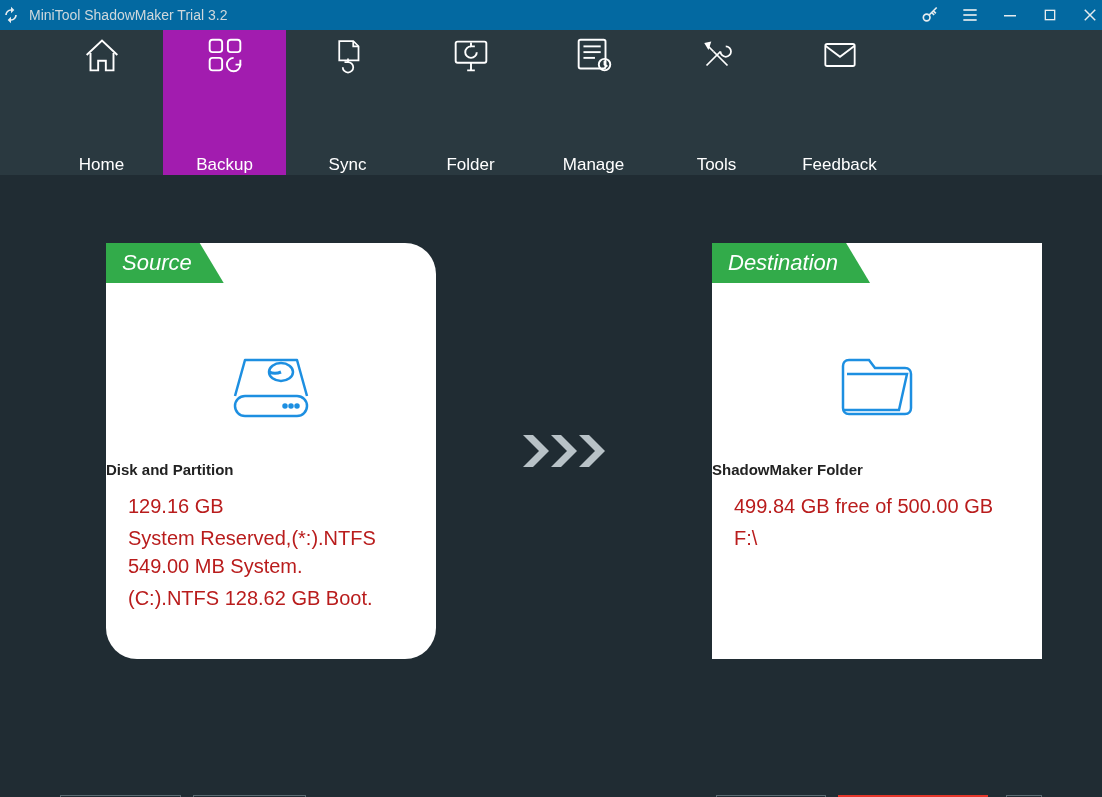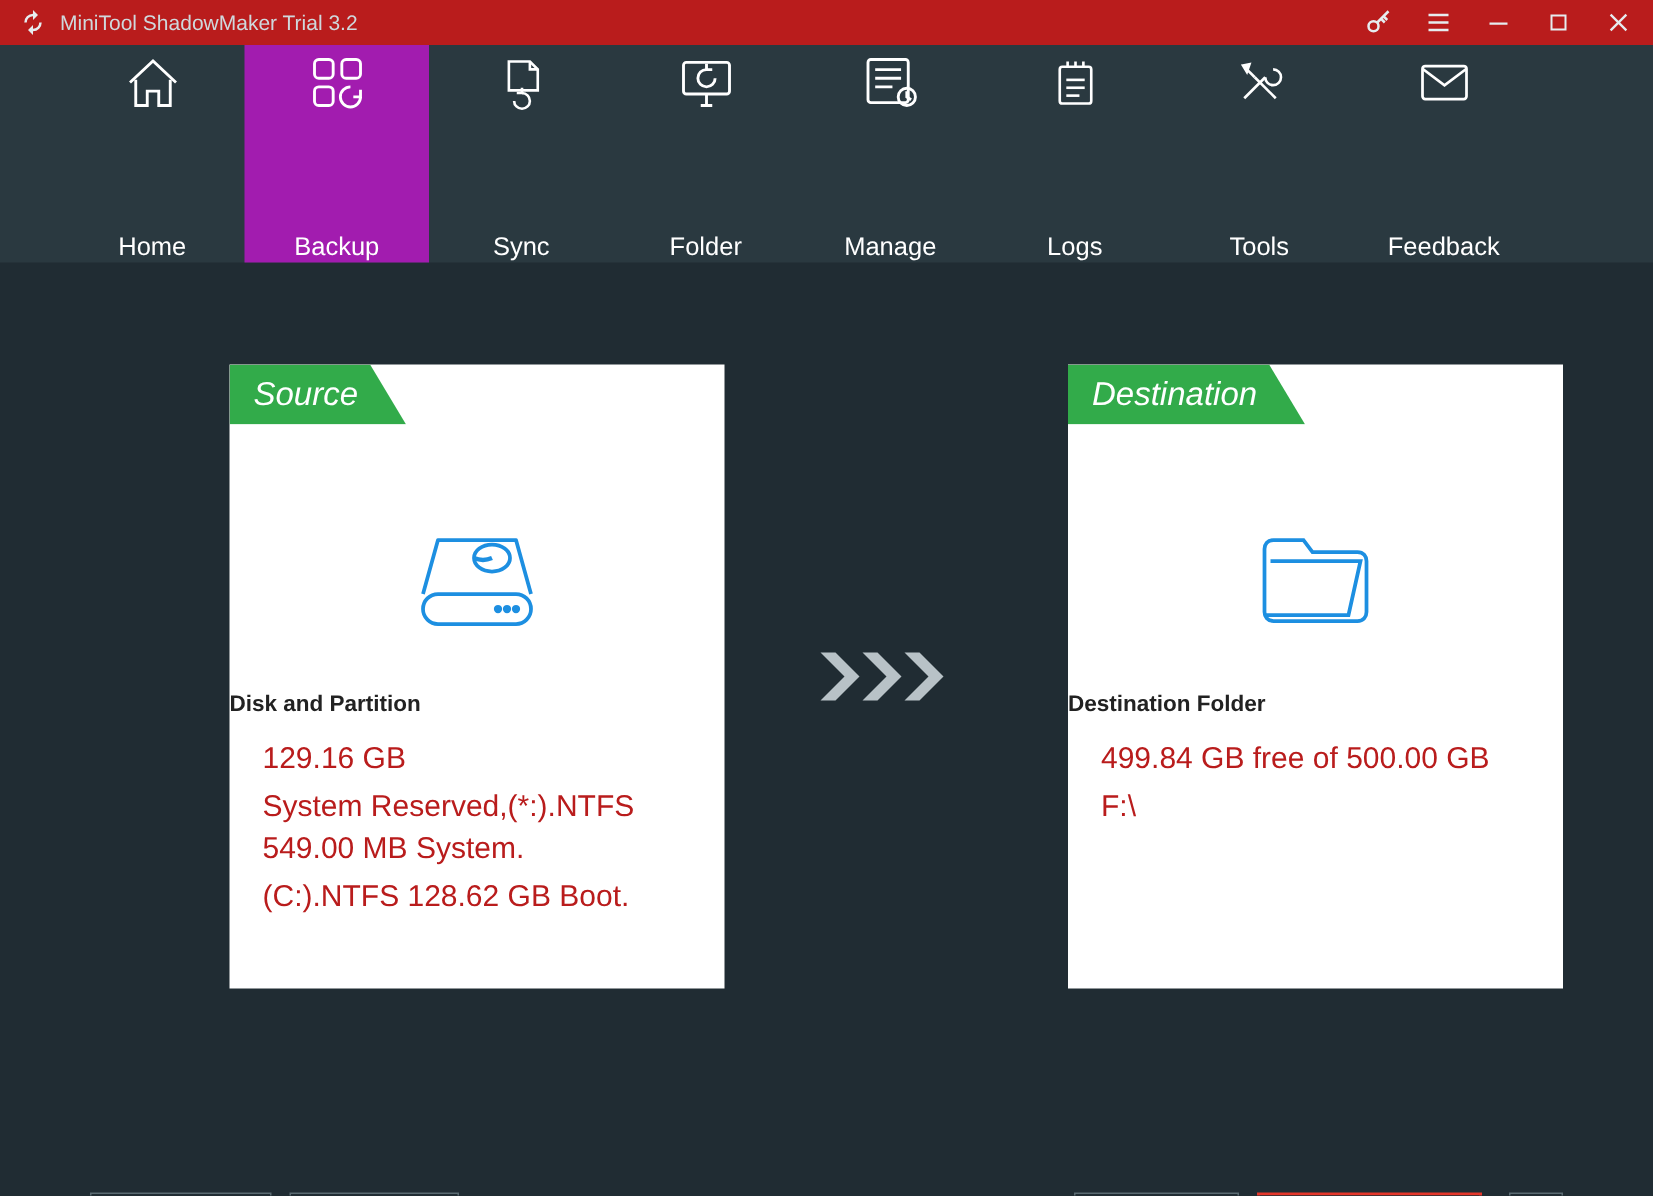--- a/index.html
+++ b/index.html
@@ -7,25 +7,25 @@
     width: 1102px;
     height: 797px;
     background: #202c33;
     font-family: "Segoe UI", Arial, sans-serif;
     color: #fff;
     overflow: hidden;
   }
   
   .titlebar {
     height: 30px;
-    background: #b91c1c;
+    background: #0369a1;
     color: #cfd8dc;
     display: flex;
     align-items: center;
-    padding: 0 12px;
+    padding: 0 1px;
     font-size: 14px;
     position: relative;
   }
   .titlebar-logo { margin-right: 8px; display:flex; align-items:center; }
   .titlebar-controls { margin-left: auto; display:flex; align-items:center; gap:18px; }
   .titlebar-controls span { display:inline-flex; width:22px; height:22px; align-items:center; justify-content:center; cursor:pointer;}
   
   .nav { height: 145px; background:#2a3940; display:flex; }
   .nav-item {
     width: 123px;
@@ -110,21 +110,21 @@
   .right-actions{ margin-left:auto; display:flex; align-items:center; }
   .btn.primary-outline{
     border:2px solid #e5362a;
   }
   .btn.caret{
     width:36px;
     padding:0;
     margin-left:6px;
     margin-right:0;
   }
-  .cards-row .card:nth-of-type(1){ margin-left:93px; }
+  .cards-row .card:nth-of-type(1){ margin-left:46px;border-radius:31px; }
   .cards-row .card:nth-of-type(2){ margin-right:30px; }
 </style>
 </head>
 <body>
 
 <div class="titlebar">
   <span class="titlebar-logo">
     <svg width="20" height="20" viewBox="0 0 24 24" fill="none" stroke="#e6ecef" stroke-width="2">
       <path d="M5 12 A7 7 0 0 1 12 5 L12 2 L16 6 L12 10 L12 7 A5 5 0 0 0 7 12 Z" fill="#e6ecef" stroke="none"></path>
       <path d="M19 12 A7 7 0 0 1 12 19 L12 22 L8 18 L12 14 L12 17 A5 5 0 0 0 17 12 Z" fill="#e6ecef" stroke="none"></path>
@@ -213,32 +213,20 @@
       <svg width="46" height="46" viewBox="0 0 48 48" fill="none" stroke="#fff" stroke-width="2">
           <rect x="8" y="8" width="28" height="30" rx="2"></rect>
           <line x1="13" y1="15" x2="31" y2="15"></line>
           <line x1="13" y1="21" x2="31" y2="21"></line>
           <line x1="13" y1="27" x2="25" y2="27"></line>
           <circle cx="35" cy="34" r="6"></circle>
           <path d="M35 30 V34 L38 36"></path>
         </svg>
     </span>
     <span>Manage</span>
-  </div>
-  <div class="nav-item">
-    <span class="nav-icon">
-      <svg width="42" height="42" viewBox="0 0 48 48" fill="none" stroke="#fff" stroke-width="2">
-          <rect x="12" y="12" width="24" height="28" rx="2"></rect>
-          <path d="M18 12 V8 M24 12 V8 M30 12 V8"></path>
-          <line x1="17" y1="22" x2="31" y2="22"></line>
-          <line x1="17" y1="28" x2="31" y2="28"></line>
-          <line x1="17" y1="34" x2="27" y2="34"></line>
-        </svg>
-    </span>
-    <span>Logs</span>
   </div>
   <div class="nav-item">
     <span class="nav-icon">
       <svg width="42" height="42" viewBox="0 0 48 48" fill="none" stroke="#fff" stroke-width="2">
           <path d="M12 36 L28 20"></path>
           <path d="M28 20 A6 6 0 1 0 34 14"></path>
           <path d="M36 36 L20 20"></path>
           <path d="M14 14 L20 20"></path>
           <path d="M11 11 L16 10 L14 16 Z" fill="#fff"></path>
         </svg>
@@ -294,21 +282,21 @@
       <div class="card-header">
         <div class="card-header-tab">Destination</div>
       </div>
       <div class="card-body">
         <div class="card-icon">
           <svg width="100" height="86" viewBox="0 0 100 86" fill="none" stroke="#1d8fe1" stroke-width="2.5">
             <path d="M16 30 V70 C16 73 18 76 22 76 H78 C82 76 84 73 84 70 V36 C84 33 82 30 78 30 H48 L42 22 H22 C18 22 16 25 16 28 Z"></path>
             <path d="M20 36 H80 L72 72 H16"></path>
           </svg>
         </div>
-        <div class="card-title">Destination Folder</div>
+        <div class="card-title">ShadowMaker Folder</div>
         <div class="card-line">499.84 GB free of 500.00 GB</div>
         <div class="card-line">F:\</div>
       </div>
     </div>
     <div class="spacer-right"></div>
   </div>
 
   <div class="bottom-bar">
     <button class="btn">Schedule</button>
     <button class="btn">Scheme</button>

